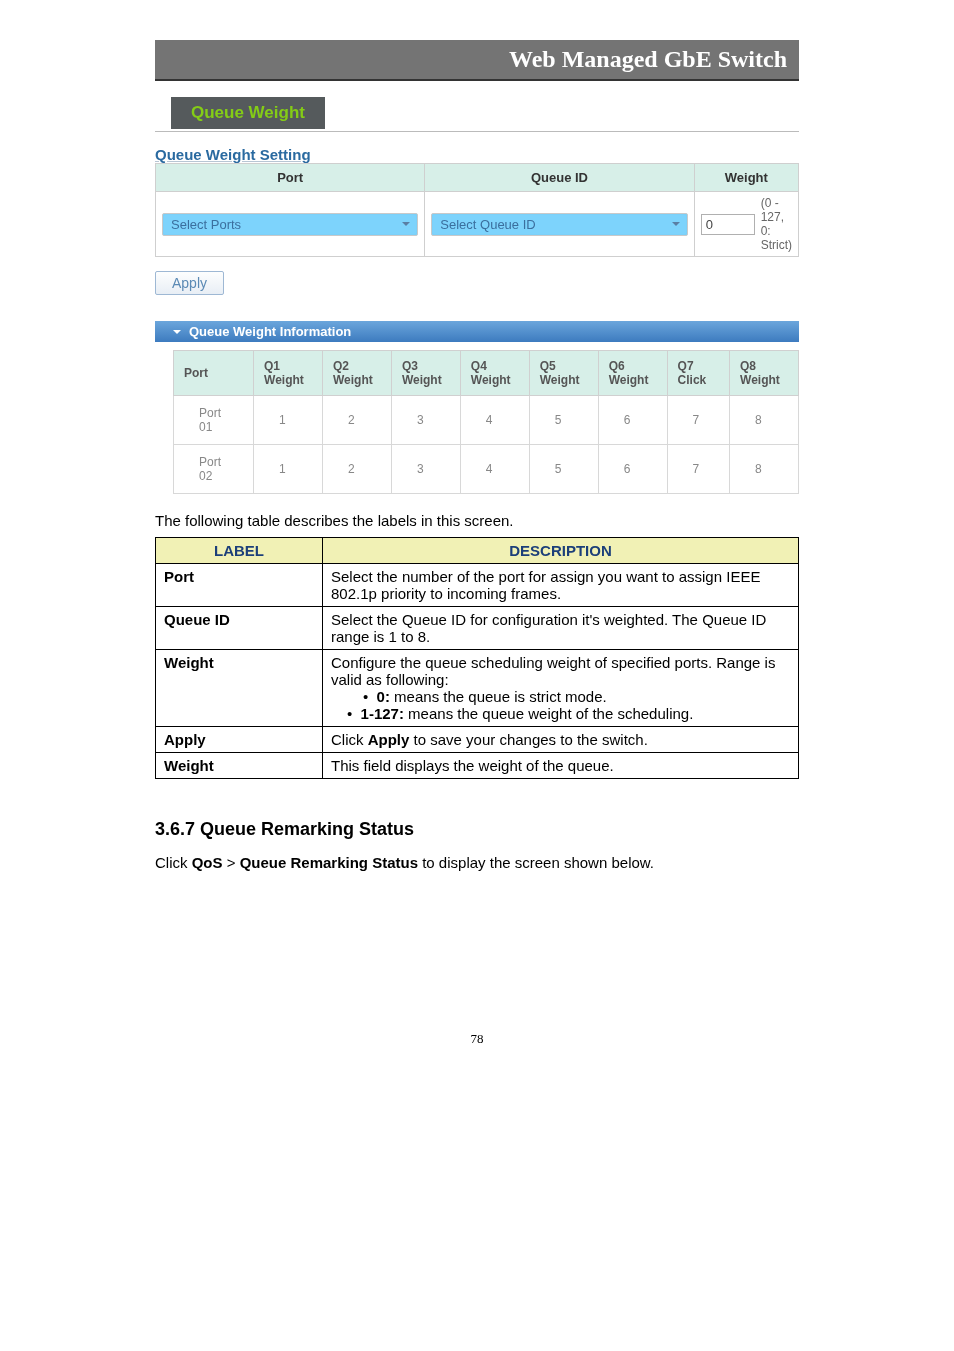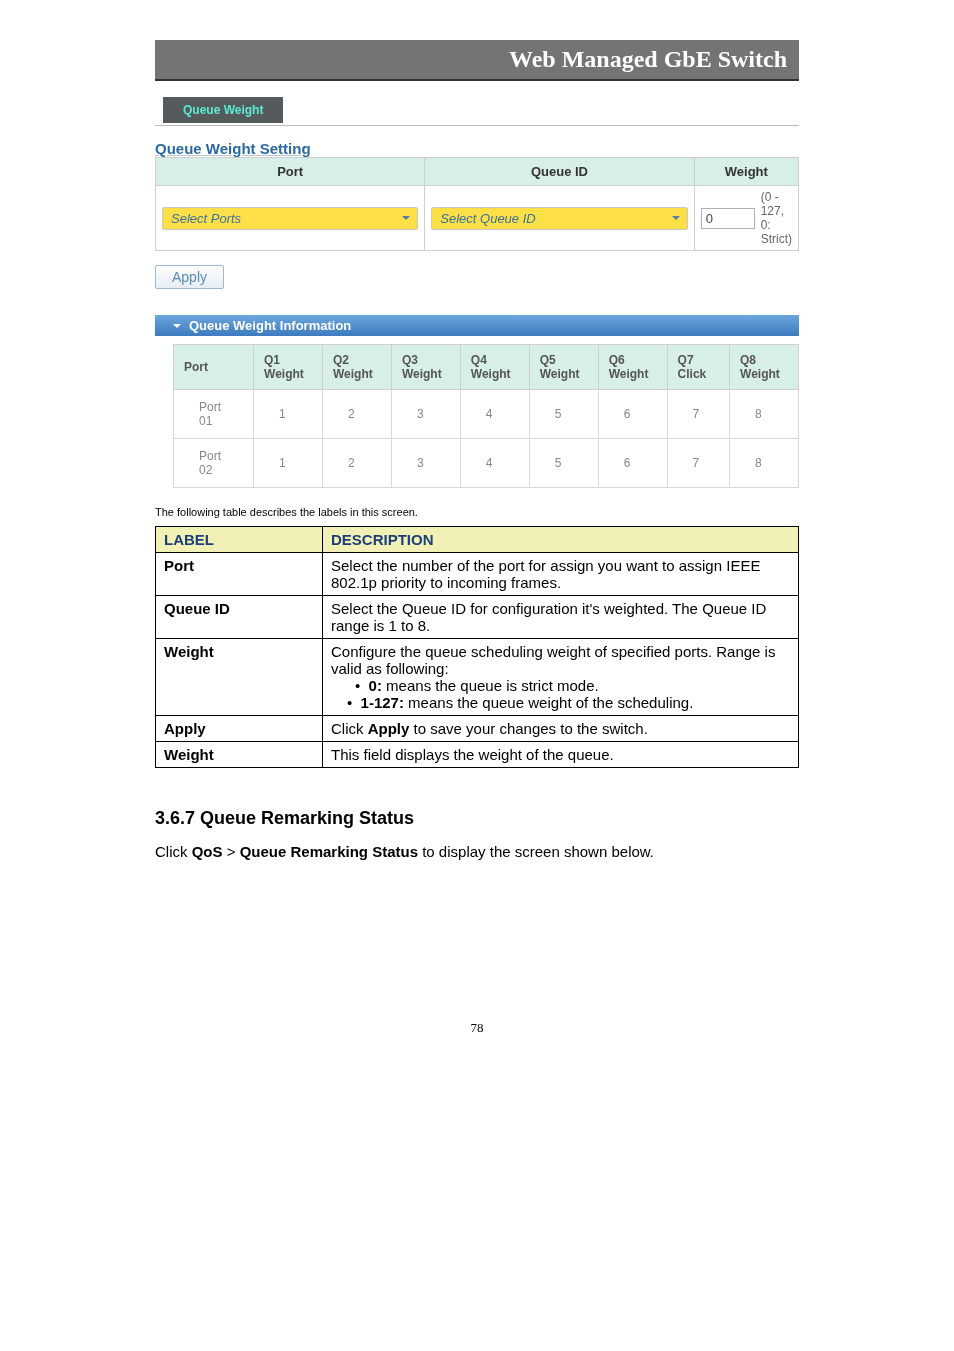--- a/index.html
+++ b/index.html
@@ -24,25 +24,25 @@
     font-family: "Times New Roman", Times, serif;
   }
   .hr-under {
     border: none;
     border-top: 2px solid #333;
     margin: 0 0 16px 0;
   }
   .section-tab {
     display: inline-block;
     background: #555a5c;
-    color: #5eead4;
-    font-weight: bold;
-    font-size: 12px;
+    color: #84cc16;
+    font-weight: bold;
+    font-size: 17px;
     padding: 6px 20px;
-    margin-left: 8px;
+    margin-left: 16px;
   }
   .thin-hr {
     border: none;
     border-top: 1px solid #bbb;
     margin: 2px 0 14px 0;
   }
   .setting-title {
     color: #2a6aa0;
     font-weight: bold;
     font-size: 15px;
@@ -67,31 +67,30 @@
   .config-table td {
     border: 1px solid #cfcfcf;
     padding: 4px 6px;
     background: #fff;
     vertical-align: middle;
   }
   .drop-btn {
     display: flex;
     align-items: center;
     justify-content: space-between;
-    background: #fde047;
+    background: #7dd3fc;
     border: 1px solid #c9c9c9;
     border-radius: 2px;
     box-shadow: inset 0 0 2px rgba(0,0,0,0.05);
     padding: 3px 6px 3px 8px;
     width: 100%;
     box-sizing: border-box;
     font-size: 13px;
     color: #3b6f9e;
     cursor: pointer;
-    font-style: italic;
   }
   .drop-btn svg {
     width: 10px;
     height: 10px;
   }
   .weight-cell {
     display: flex;
     align-items: center;
     gap: 6px;
     font-size: 12px;
@@ -147,31 +146,31 @@
     padding: 8px 10px;
   }
   .info-table td {
     border: 1px solid #d8d8d8;
     font-size: 12px;
     color: #888;
     padding: 10px 25px;
     background: #fff;
   }
   .caption {
-    font-size: 11px;
+    font-size: 15px;
     margin: 18px 0 8px 0;
   }
   .desc-table {
     width: 100%;
     border-collapse: collapse;
   }
   .desc-table th {
     background: #f1f1b5;
     border: 1.5px solid #000;
-    text-align: left;
+    text-align: center;
     font-size: 15px;
     color: #1c3f79;
     padding: 4px 8px;
     font-weight: bold;
   }
   .desc-table td {
     border: 1.5px solid #000;
     font-size: 15px;
     padding: 4px 8px;
     vertical-align: top;
@@ -316,21 +315,21 @@
         <td>Select the number of the port for assign you want to assign IEEE 802.1p priority to incoming frames.</td>
       </tr>
       <tr>
         <td class="label-col">Queue ID</td>
         <td>Select the Queue ID for configuration it's weighted. The Queue ID range is 1 to 8.</td>
       </tr>
       <tr>
         <td class="label-col">Weight</td>
         <td>
           <span>Configure the queue scheduling weight of specified ports. Range is valid as following:</span><br>
-          <span style="margin-left:24px;">•&nbsp;&nbsp;<b>0:</b><span> means the queue is strict mode.</span></span><br>
+          <span style="margin-left:32px;">•&nbsp;&nbsp;<b>0:</b><span> means the queue is strict mode.</span></span><br>
           <span style="margin-left:16px;">•&nbsp;&nbsp;<b>1-127:</b><span> means the queue weight of the scheduling.</span></span>
         </td>
       </tr>
       <tr>
         <td class="label-col">Apply</td>
         <td>
           <span>Click </span><b>Apply</b><span> to save your changes to the switch.</span>
         </td>
       </tr>
       <tr>

